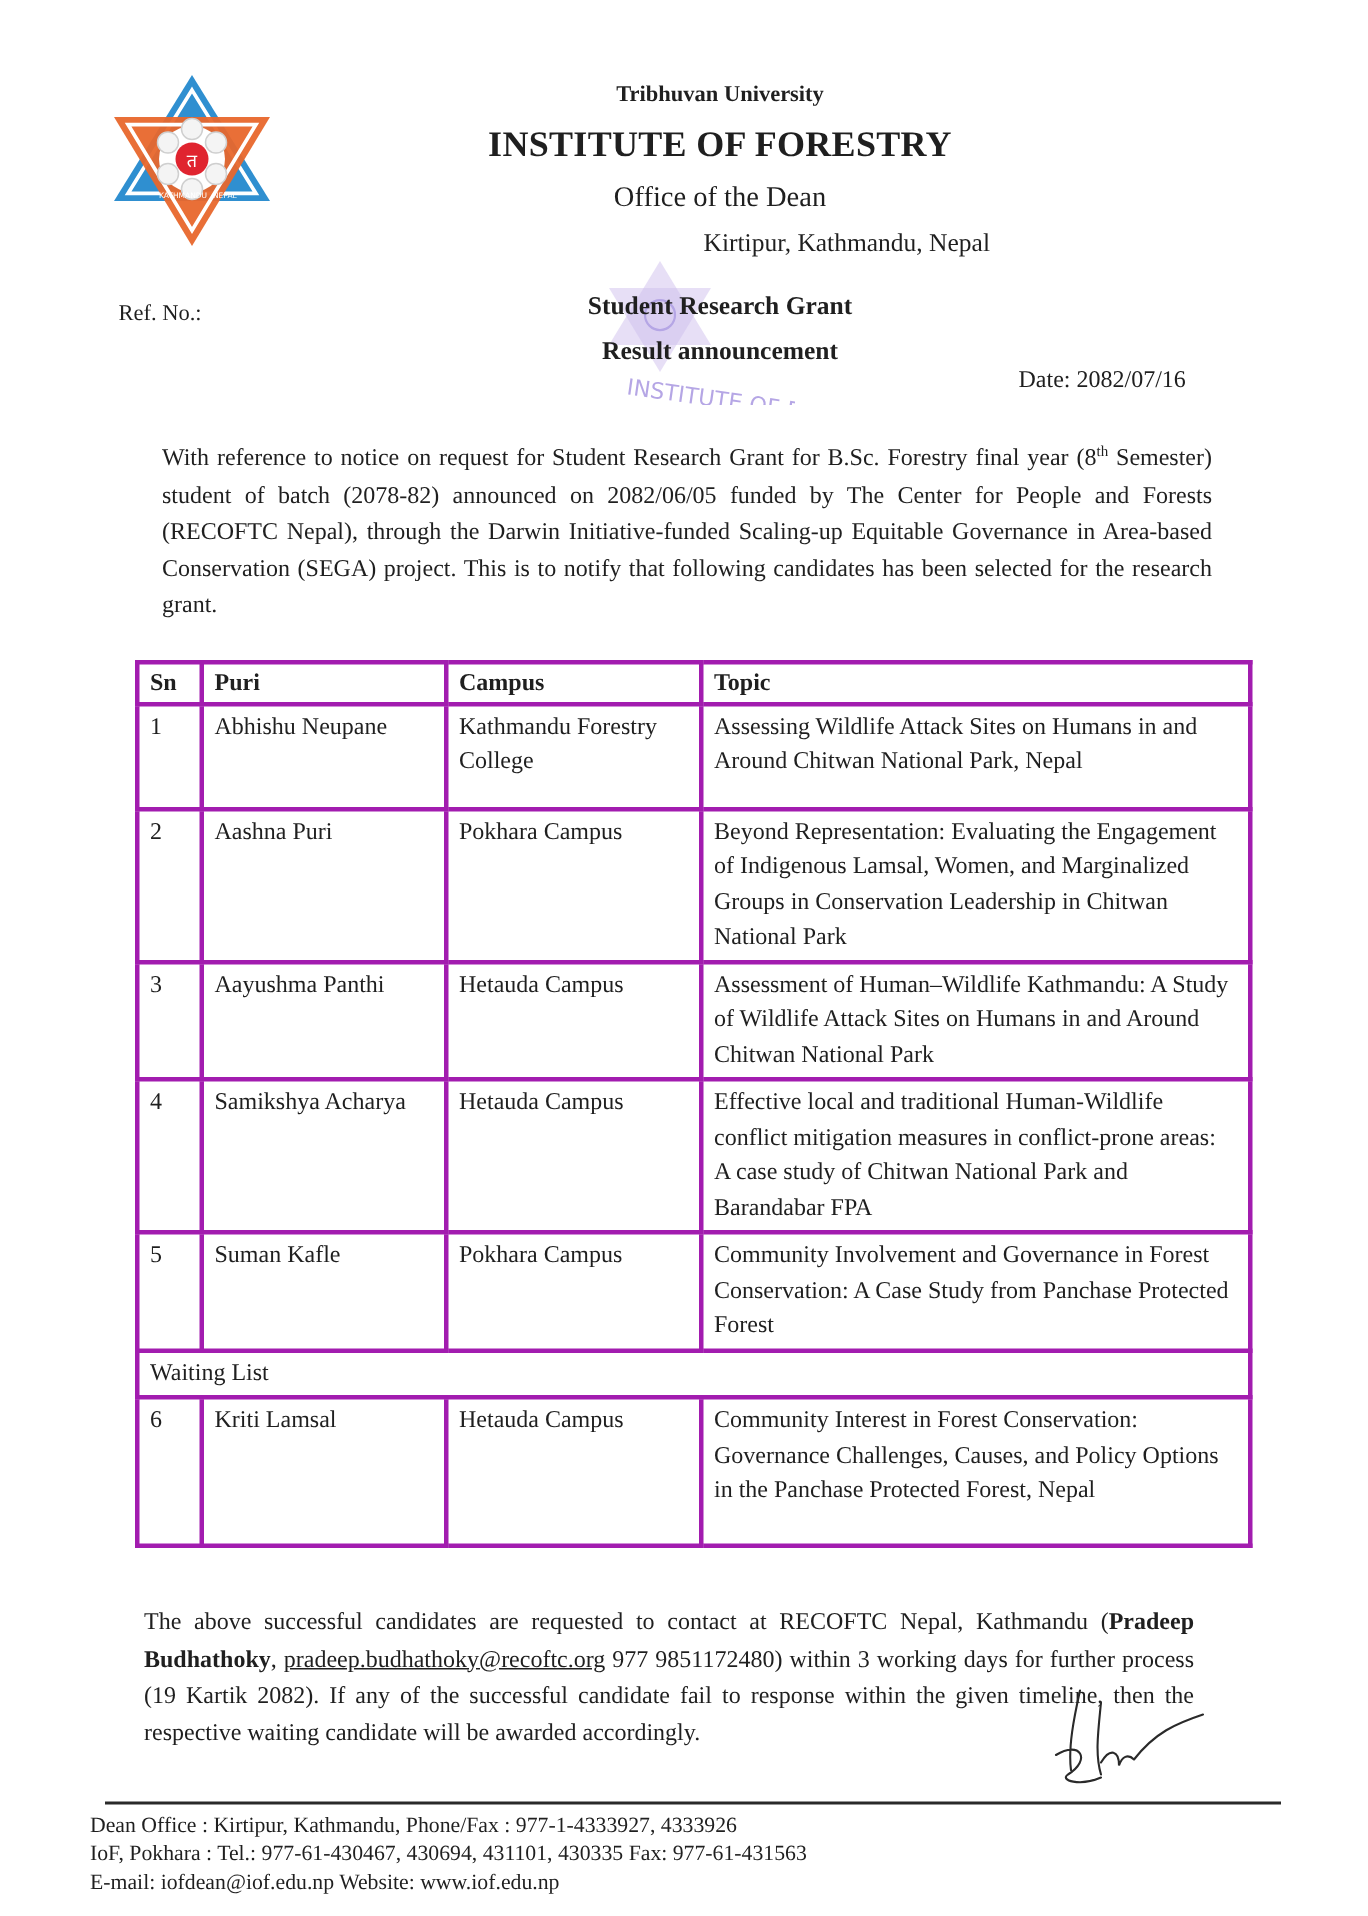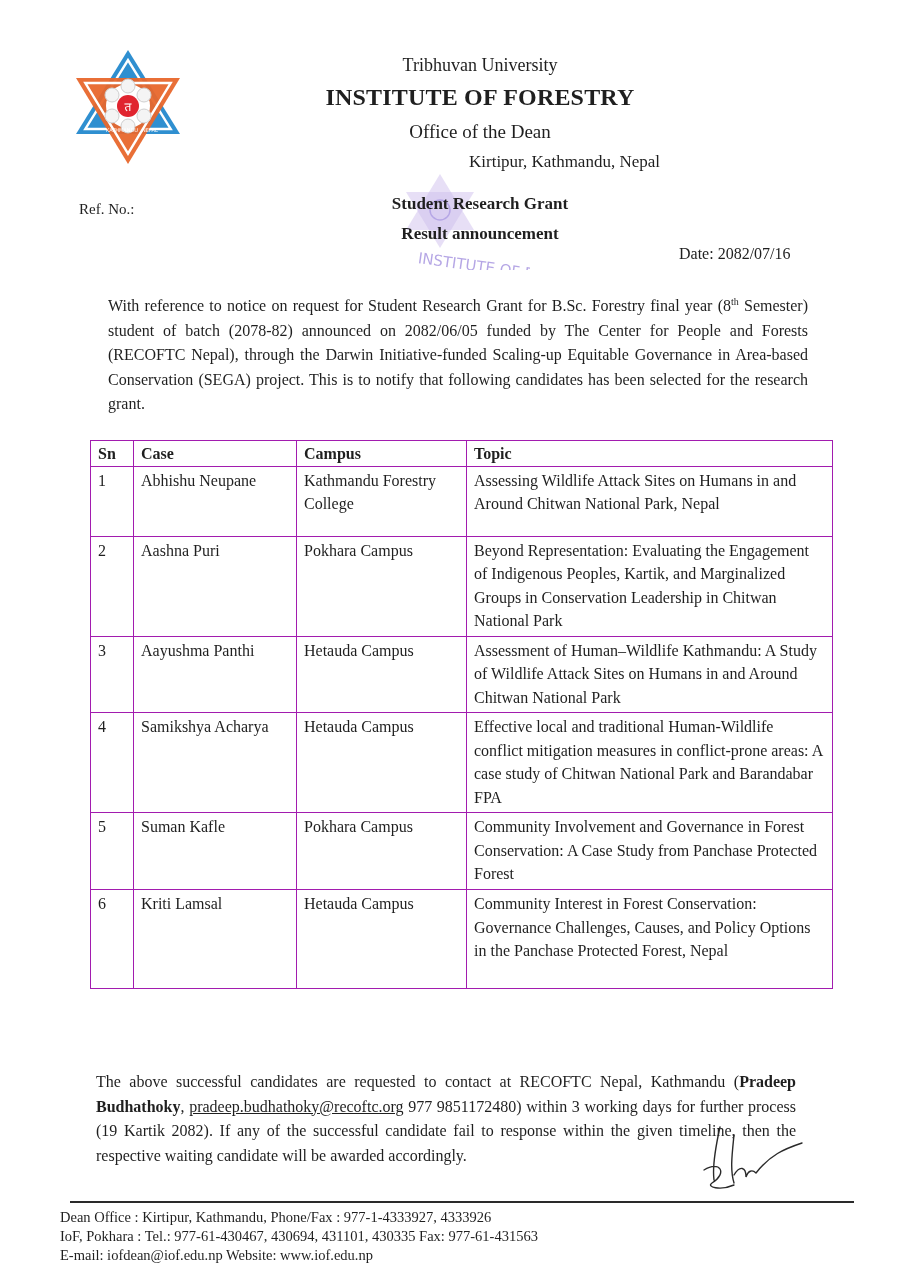--- a/index.html
+++ b/index.html
@@ -3,37 +3,37 @@
 <meta charset="utf-8">
 <style>
   html, body { margin:0; padding:0; }
   body {
     width:912px; height:1277px; background:#ffffff; position:relative; overflow:hidden;
     font-family: "Liberation Serif", "DejaVu Serif", serif; color:#1f1f1f;
   }
   .abs { position:absolute; }
   .logo { left:72px; top:48px; width:112px; height:118px; }
   .hdr { left:300px; width:360px; text-align:center; }
-  .h-univ { top:55px; font-size:18px; }
+  .h-univ { top:55px; font-size:15px;font-weight:bold; }
   .h-inst { top:84px; font-size:24px; font-weight:bold; letter-spacing:0.2px; }
   .h-office { top:121px; font-size:19px; font-weight:normal; }
   .h-addr { top:152px; font-size:17px;text-align:right; }
   .h-srg { top:194px; font-size:17px; font-weight:bold; }
   .h-ra { top:204px; font-size:17px; font-weight:bold;margin-top:20px; }
   .stamp { left:350px; top:160px; width:180px; height:110px; opacity:0.55; }
   .ref { left:79px; top:201px; font-size:15px; }
   .date { left:679px; top:245px; font-size:16px; }
   .intro { left:108px; top:294px; width:700px; font-size:16px; line-height:24.5px; text-align:justify; text-align-last:left; }
   .intro sup { font-size:10px; line-height:0; }
   table.grants {
     position:absolute; left:90px; top:440px; width:742px;
     border-collapse:collapse; font-size:16px; table-layout:fixed;
   }
   table.grants td, table.grants th {
-    border:1px solid #a21caf; vertical-align:top; padding:2px 7px 3px 7px;
+    border:3px solid #a21caf; vertical-align:top; padding:2px 7px 3px 7px;
     text-align:left; line-height:23.5px; font-weight:normal;
   }
   table.grants th { font-weight:bold; padding-top:1px; padding-bottom:0; }
   col.c-sn { width:43px; } col.c-name { width:163px; } col.c-campus { width:170px; } col.c-topic { width:366px; }
   td.topic { text-align:justify; text-align-last:left; }
   td.wl { font-weight:bold; padding-left:7px; }
   .closing { left:96px; top:1029px; width:700px; font-size:16px; line-height:24.5px; text-align:justify; text-align-last:left;margin-top:41px; }
   .closing b { font-weight:bold; }
   .closing u { text-decoration:underline; }
   .sign { left:700px; top:1125px; width:110px; height:70px; }
@@ -91,55 +91,58 @@
 <table class="grants">
   <colgroup>
       <col class="c-sn">
       <col class="c-name">
       <col class="c-campus">
       <col class="c-topic">
     </colgroup>
   <thead>
     <tr>
       <th>Sn</th>
-      <th>Case</th>
+      <th>Puri</th>
       <th>Campus</th>
       <th>Topic</th>
     </tr>
   </thead>
   <tbody>
     <tr style="height:70px">
       <td>1</td>
       <td>Abhishu Neupane</td>
       <td>Kathmandu Forestry College</td>
       <td class="topic">Assessing Wildlife Attack Sites on Humans in and Around Chitwan National Park, Nepal</td>
     </tr>
     <tr style="height:100px">
       <td>2</td>
       <td>Aashna Puri</td>
       <td>Pokhara Campus</td>
-      <td class="topic">Beyond Representation: Evaluating the Engagement of Indigenous Peoples, Kartik, and Marginalized Groups in Conservation Leadership in Chitwan National Park</td>
+      <td class="topic">Beyond Representation: Evaluating the Engagement of Indigenous Lamsal, Women, and Marginalized Groups in Conservation Leadership in Chitwan National Park</td>
     </tr>
     <tr style="height:72px">
       <td>3</td>
       <td>Aayushma Panthi</td>
       <td>Hetauda Campus</td>
       <td class="topic">Assessment of Human–Wildlife Kathmandu: A Study of Wildlife Attack Sites on Humans in and Around Chitwan National Park</td>
     </tr>
     <tr style="height:98px">
       <td>4</td>
       <td>Samikshya Acharya</td>
       <td>Hetauda Campus</td>
       <td class="topic">Effective local and traditional Human-Wildlife conflict mitigation measures in conflict-prone areas: A case study of Chitwan National Park and Barandabar FPA</td>
     </tr>
     <tr style="height:77px">
       <td>5</td>
       <td>Suman Kafle</td>
       <td>Pokhara Campus</td>
       <td class="topic">Community Involvement and Governance in Forest Conservation: A Case Study from Panchase Protected Forest</td>
+    </tr>
+    <tr>
+      <td colspan="4" class="wl">Waiting List</td>
     </tr>
     <tr style="height:99px">
       <td>6</td>
       <td>Kriti Lamsal</td>
       <td>Hetauda Campus</td>
       <td class="topic">Community Interest in Forest Conservation: Governance Challenges, Causes, and Policy Options in the Panchase Protected Forest, Nepal</td>
     </tr>
   </tbody>
 </table>
 

